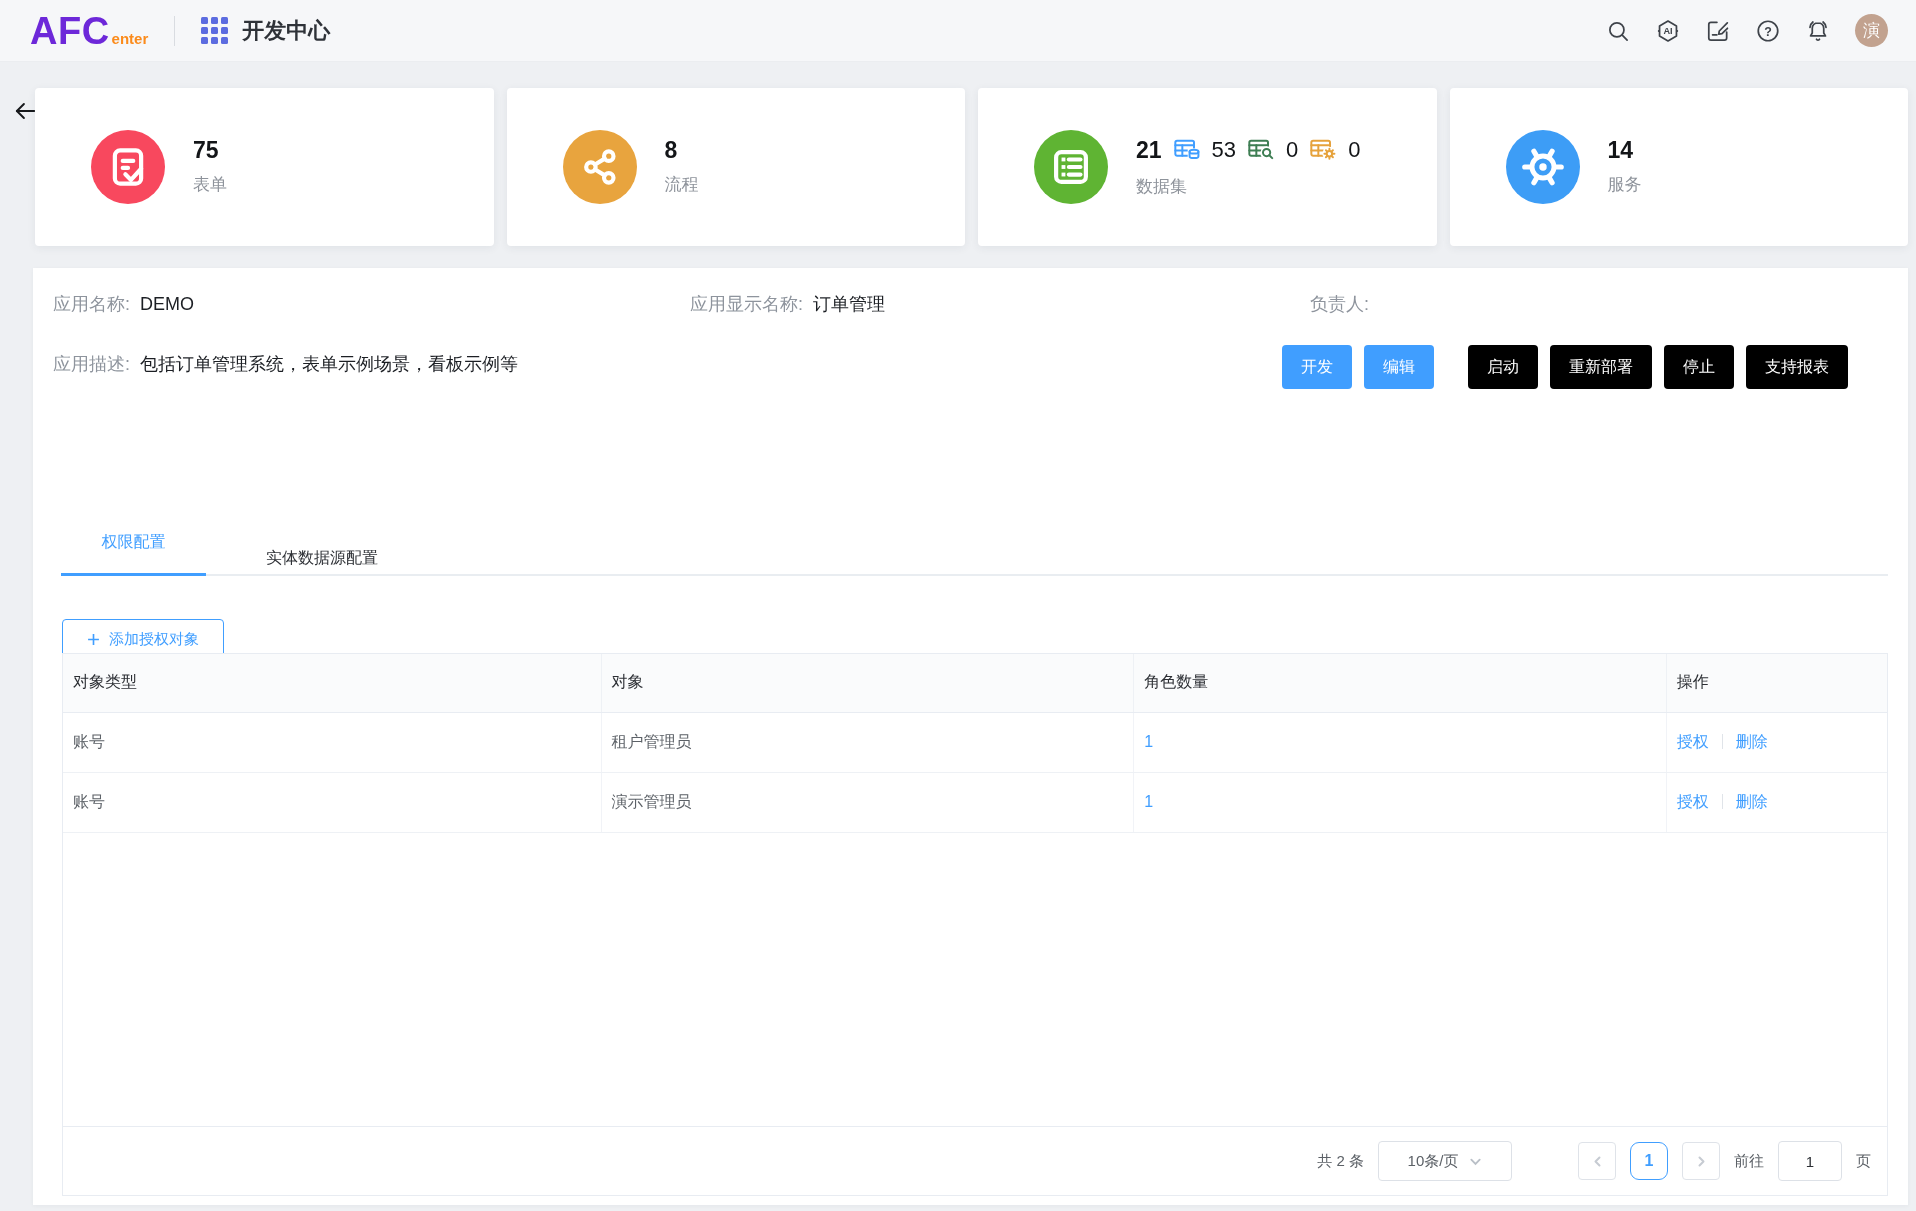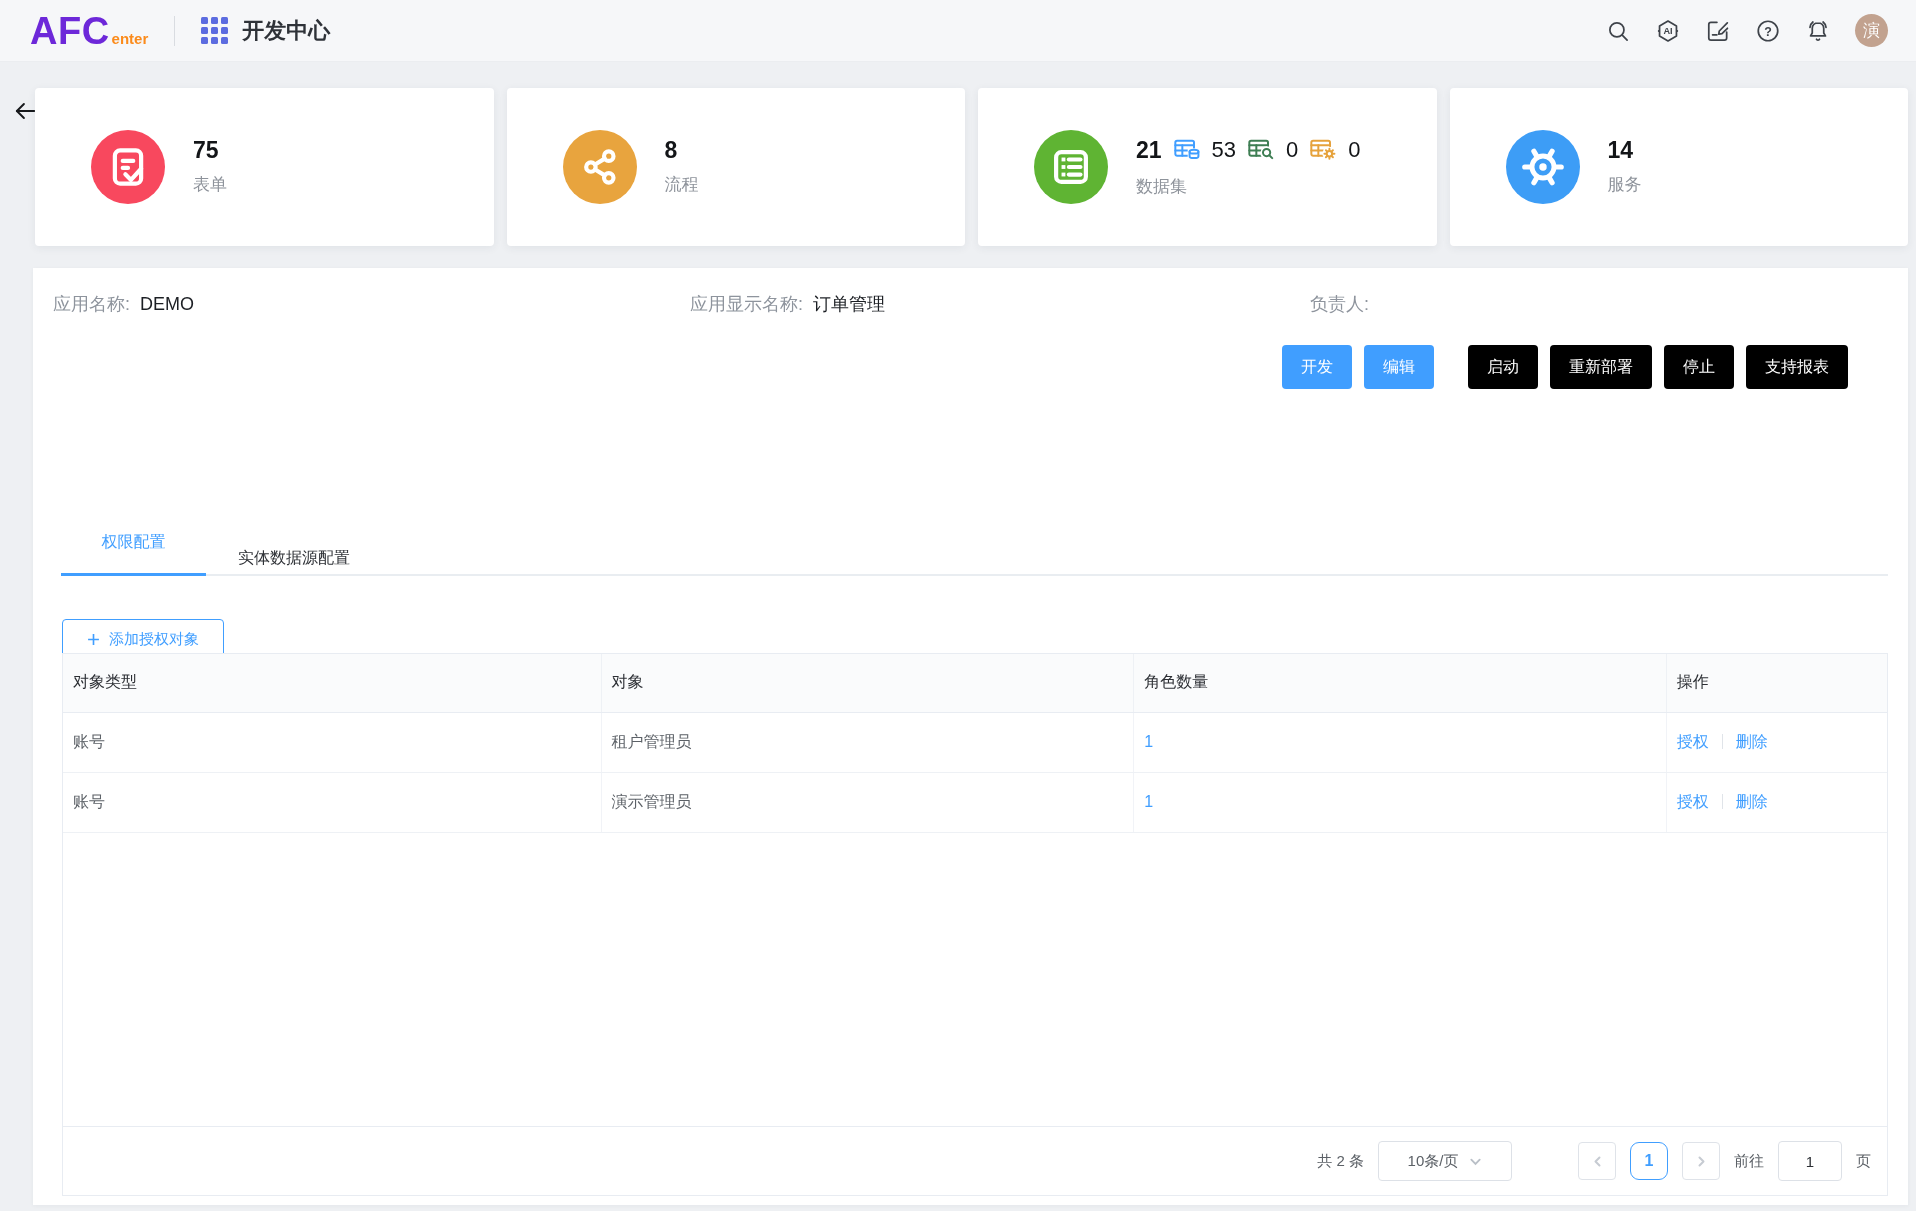--- a/index.html
+++ b/index.html
@@ -75,21 +75,21 @@
   }
   .btn.primary { background: #409eff; }
   .btn.disabled { background: #000000; }
   .btn.gap { margin-left: 22px; }
 
   
   .tabs-bar { position: absolute; left: 0; right: 0; top: 187px; height: 56px; border-bottom: 1px solid #e4e8ee; display: flex; }
   .tab { padding: 0 28px; line-height: 56px; font-size: 16px; color: #8a9099; cursor: pointer; }
   .tab.active { color: #409eff; border: 1px solid #e4e8ee; border-bottom: 1px solid #fff; margin-bottom: -1px; background: #fff; }
 
-  .subtabs { position: absolute; left: 28px; right: 20px; top: 244px; height: 64px; display: flex; border-bottom: 2px solid #e9edf1; }
+  .subtabs { position: absolute; left: 28px; right: 20px; top: 244px; height: 64px; display: flex; border-bottom: 2px solid #e9edf1; gap: 28px; }
   .subtab { min-width: 145px; padding: 0 10px; text-align: center; line-height: 60px; height: 64px; font-size: 16px; color: #2e3136; cursor: pointer; }
   .subtab.active { color: #409eff; border-bottom: 3px solid #409eff; margin-bottom: -2px; }
   .subtab.wide { min-width: 0; padding: 16px 32px; }
 
   
   .add-btn {
     position: absolute; left: 29px; top: 351px; height: 41px; padding: 0 24px;
     background: #fff; border: 1px solid #409eff; border-radius: 4px; color: #409eff;
     font-size: 15px; display: flex; align-items: center; gap: 9px; cursor: pointer; font-family: inherit; justify-content: center;
   }
@@ -324,20 +324,23 @@
   <div class="info-item inf-name">
     <span class="info-label">应用名称:</span><span class="info-value">DEMO</span>
   </div>
   <div class="info-item inf-display">
     <span class="info-label">应用显示名称:</span><span class="info-value">订单管理</span>
   </div>
   <div class="info-item inf-owner">
     <span class="info-label">负责人:</span>
   </div>
 
+  <div class="desc">
+    <span class="info-label">应用描述:</span><span>包括订单管理系统，表单示例场景，看板示例等</span>
+  </div>
 
   <div class="btns">
     <button class="btn primary">开发</button>
     <button class="btn primary">编辑</button>
     <button class="btn disabled gap">启动</button>
     <button class="btn disabled">重新部署</button>
     <button class="btn disabled">停止</button>
     <button class="btn disabled">支持报表</button>
   </div>
 

